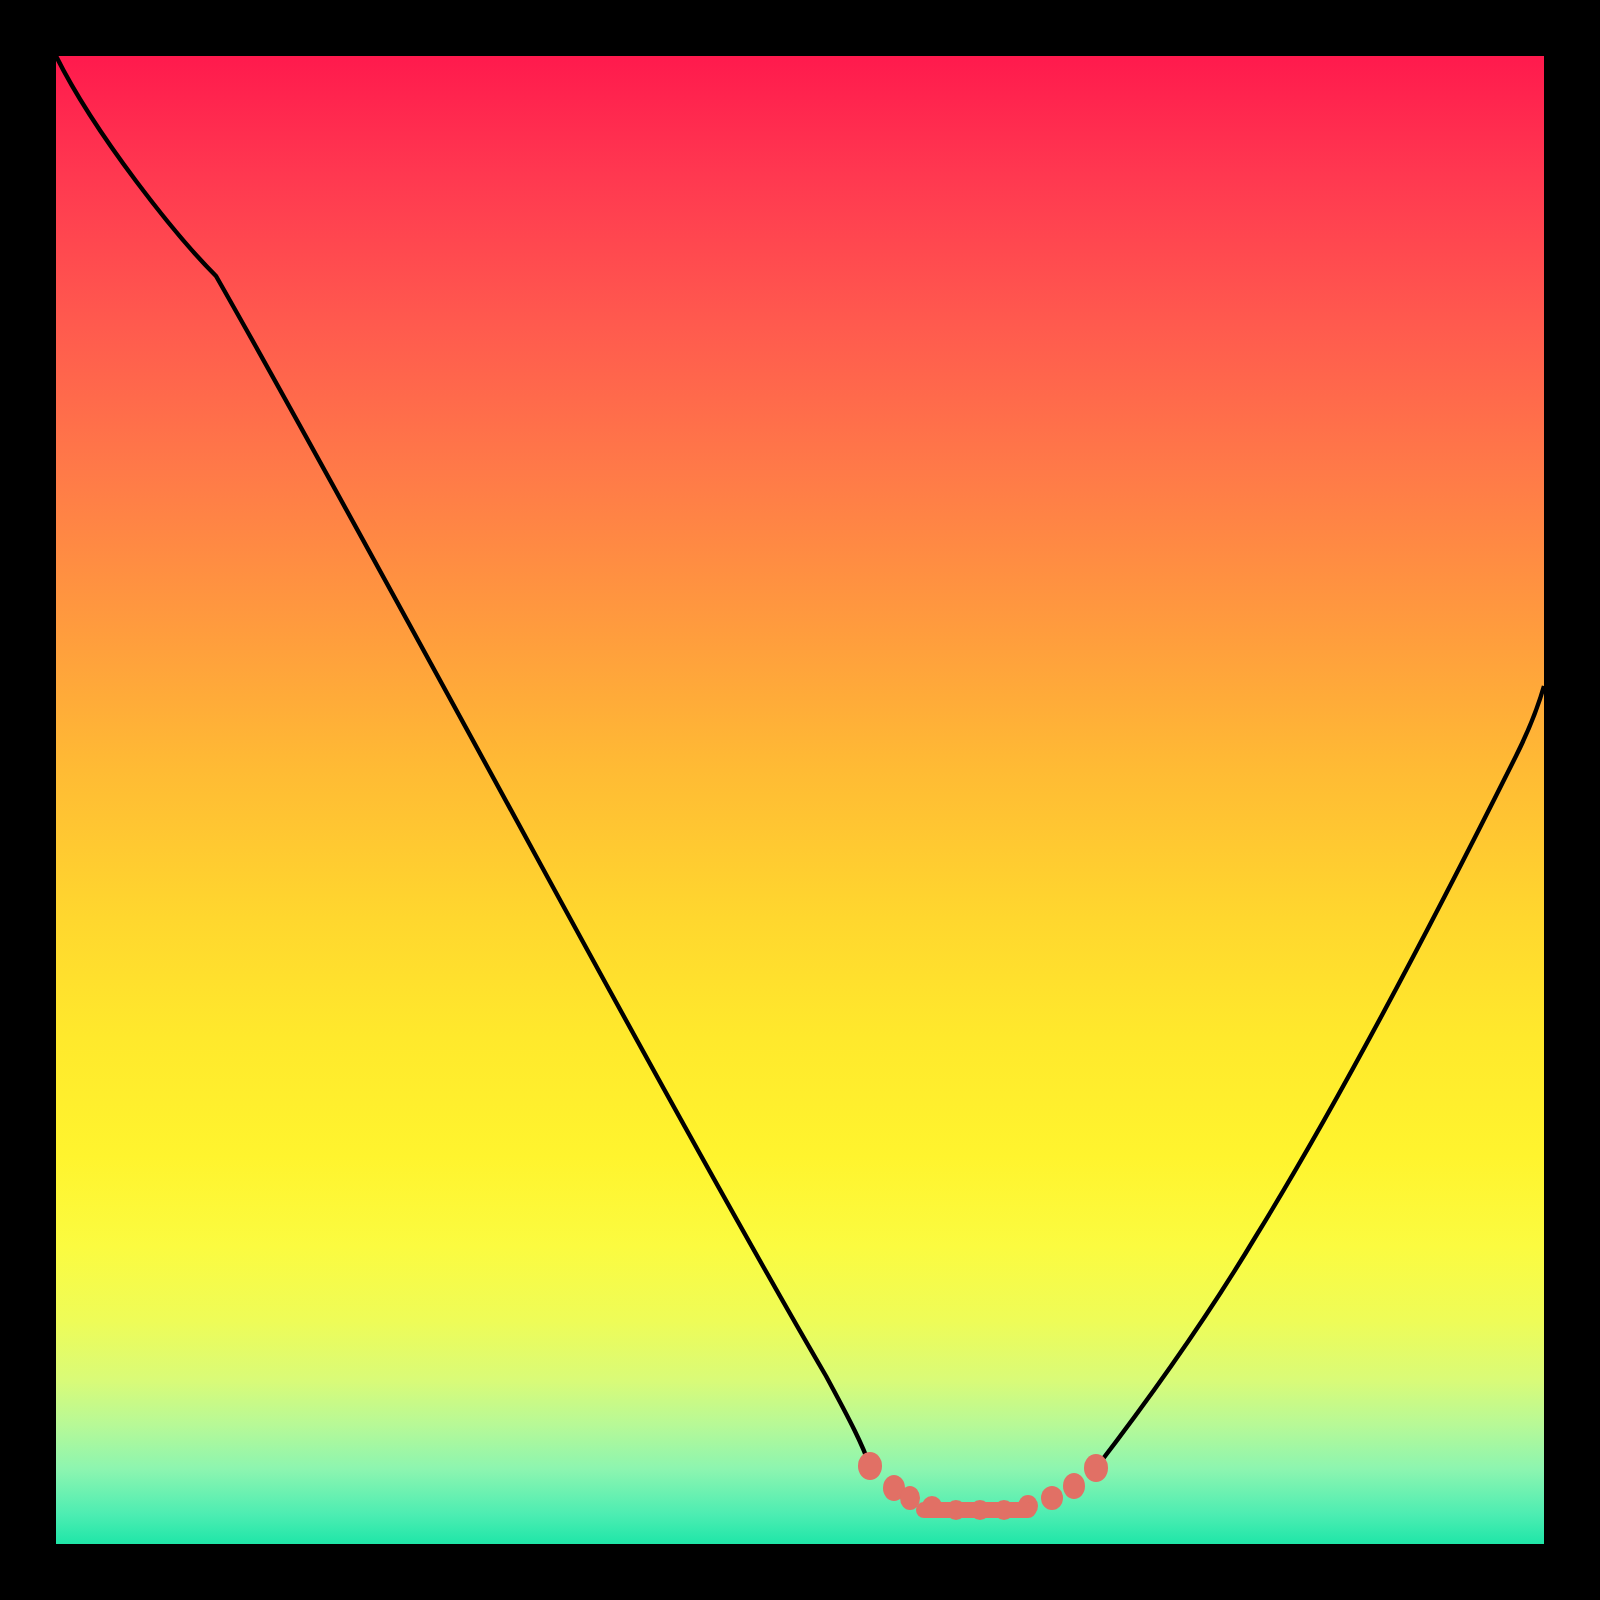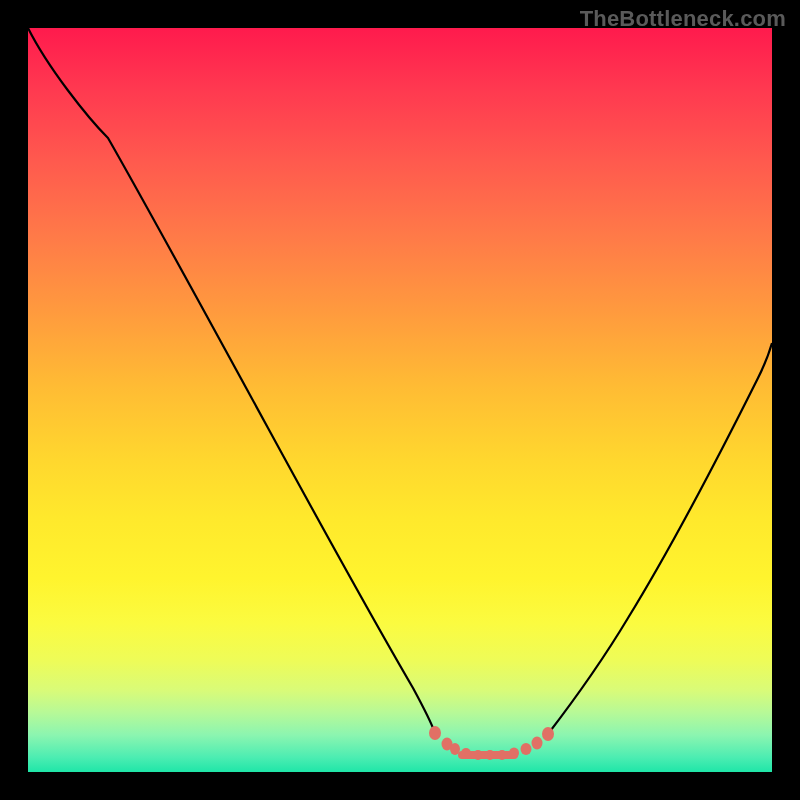--- a/index.html
+++ b/index.html
@@ -61,21 +61,20 @@
     width: 744px;
     height: 744px;
     overflow: visible;
   }
 </style>
 </head>
 <body>
 
 <div class="frame">
 
-  <div class="watermark">TheBottleneck.com</div>
 
   <div class="plot">
 
     <svg class="curve" viewBox="0 0 744 744" preserveAspectRatio="none">
 
       <path fill="none" stroke-width="2.2" d="M 0 0
                C 20 40, 60 90, 80 110
                C 120 180, 180 290, 240 400
                C 300 510, 350 600, 385 660
                C 398 684, 403 694, 407 705" stroke="#000000"></path>

